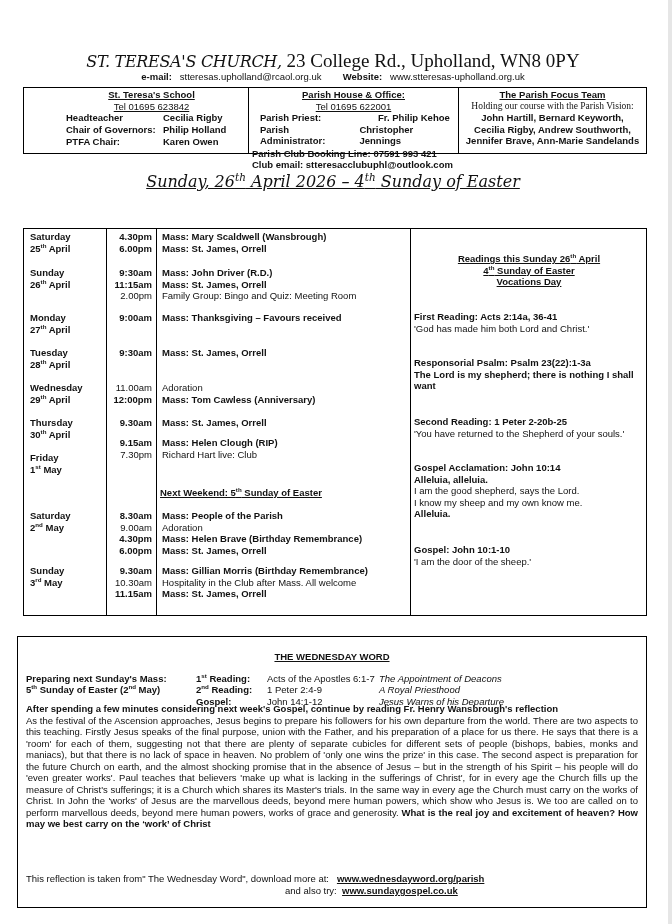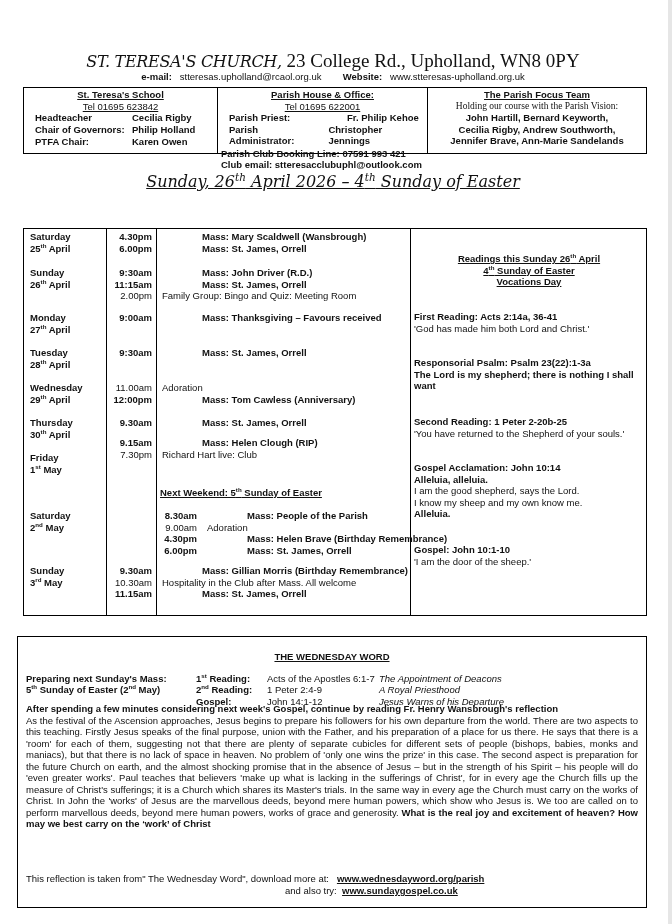--- a/index.html
+++ b/index.html
@@ -9,21 +9,21 @@
 
   .hdr-title { position:absolute; top:50px; left:0; width:666px; text-align:center; font-family:"Liberation Serif", serif; font-size:19px; line-height:22px; }
   .hdr-title .script { font-family:"DejaVu Serif", serif; font-style:italic; font-size:16px; letter-spacing:-0.3px; }
   .hdr-contact { position:absolute; top:71px; left:0; width:666px; text-align:center; font-size:9.5px; }
   .hdr-contact b { font-weight:bold; }
   .hdr-contact .sp { display:inline-block; width:16px; }
 
   .info-table { position:absolute; top:87px; left:23px; width:624px; height:67px; border:1px solid #000; display:flex; box-sizing:border-box; }
   .info-col { box-sizing:border-box; padding:1px 3px; font-size:9.5px; line-height:11.5px; }
   .info-col + .info-col { border-left:1px solid #000; }
-  .c1 { width:193px; }
+  .c1 { width:193px;margin-left:31px; }
   .c2 { width:210px; }
   .c3 { flex:1; }
   .info-col .h { text-align:center; font-weight:bold; text-decoration:underline; }
   .info-col .tel { text-align:center; text-decoration:underline; }
   .row2 { display:flex; font-weight:bold;padding-left:8px; }
   .row2 .k { width:97px; }
   .row2b .k { width:118px; }
   .focus-sub { text-align:center;font-family:Liberation Serif, serif; }
   .focus-names { text-align:center; font-weight:bold; }
 
@@ -34,21 +34,21 @@
   sup { font-size:65%; line-height:0; vertical-align:super; }
 
   .sched { position:absolute; top:228px; left:23px; width:624px; height:388px; border:1px solid #000; box-sizing:border-box; }
   .sched .vline { position:absolute; top:0; bottom:0; width:1px; background:#000; }
   .v1 { left:82px; } .v2 { left:132px; } .v3 { left:386px; }
   .day { position:absolute; left:6px; font-weight:bold; font-size:9.5px; line-height:11.5px; }
   .evt { position:absolute; left:84px; width:300px; font-size:9.5px; line-height:11.5px; }
   .evt .line { display:flex; }
   .evt .t { width:44px; text-align:right; padding-right:6px; }
   .evt .d { padding-left:4px; }
-  .evt .line.b { font-weight:bold;gap:40px; }
+  .evt .line.b { font-weight:bold; }
   .next-wk { position:absolute; left:136px; font-weight:bold; text-decoration:underline; font-size:9.5px; }
 
   .readings { position:absolute; left:390px; top:0; width:230px; font-size:9.5px; line-height:11.5px; }
   .readings .hd { position:absolute; top:24px; left:0; width:230px; text-align:center; font-weight:bold; text-decoration:underline; }
   .rd { position:absolute; left:0; width:232px; }
   .rd .b { font-weight:bold; }
 
   .ww { position:absolute; top:636px; left:17px; width:630px; height:272px; border:1px solid #000; box-sizing:border-box; font-size:9.5px; line-height:11.5px; }
   .ww-title { position:absolute; top:14px; left:0; width:628px; text-align:center; font-weight:bold; text-decoration:underline; }
   .prep { position:absolute; top:36px; left:8px; width:610px; }
@@ -247,21 +247,21 @@
         </div>
         <div class="line">
           <span class="t">7.30pm</span>
           <span class="d">Richard Hart live:  Club</span>
         </div>
       </div>
       <div class="day" style="top: 281px;">
         <div>Saturday</div>
         <div><span>2</span><sup>nd</sup><span> May</span></div>
       </div>
-      <div class="evt" style="top: 281px; margin-left: 45px;">
+      <div class="evt" style="top: 281px;">
         <div class="line b">
           <span class="t">8.30am</span>
           <span class="d">Mass:  People of the Parish</span>
         </div>
         <div class="line">
           <span class="t">9.00am</span>
           <span class="d">Adoration</span>
         </div>
         <div class="line b">
           <span class="t">4.30pm</span>

